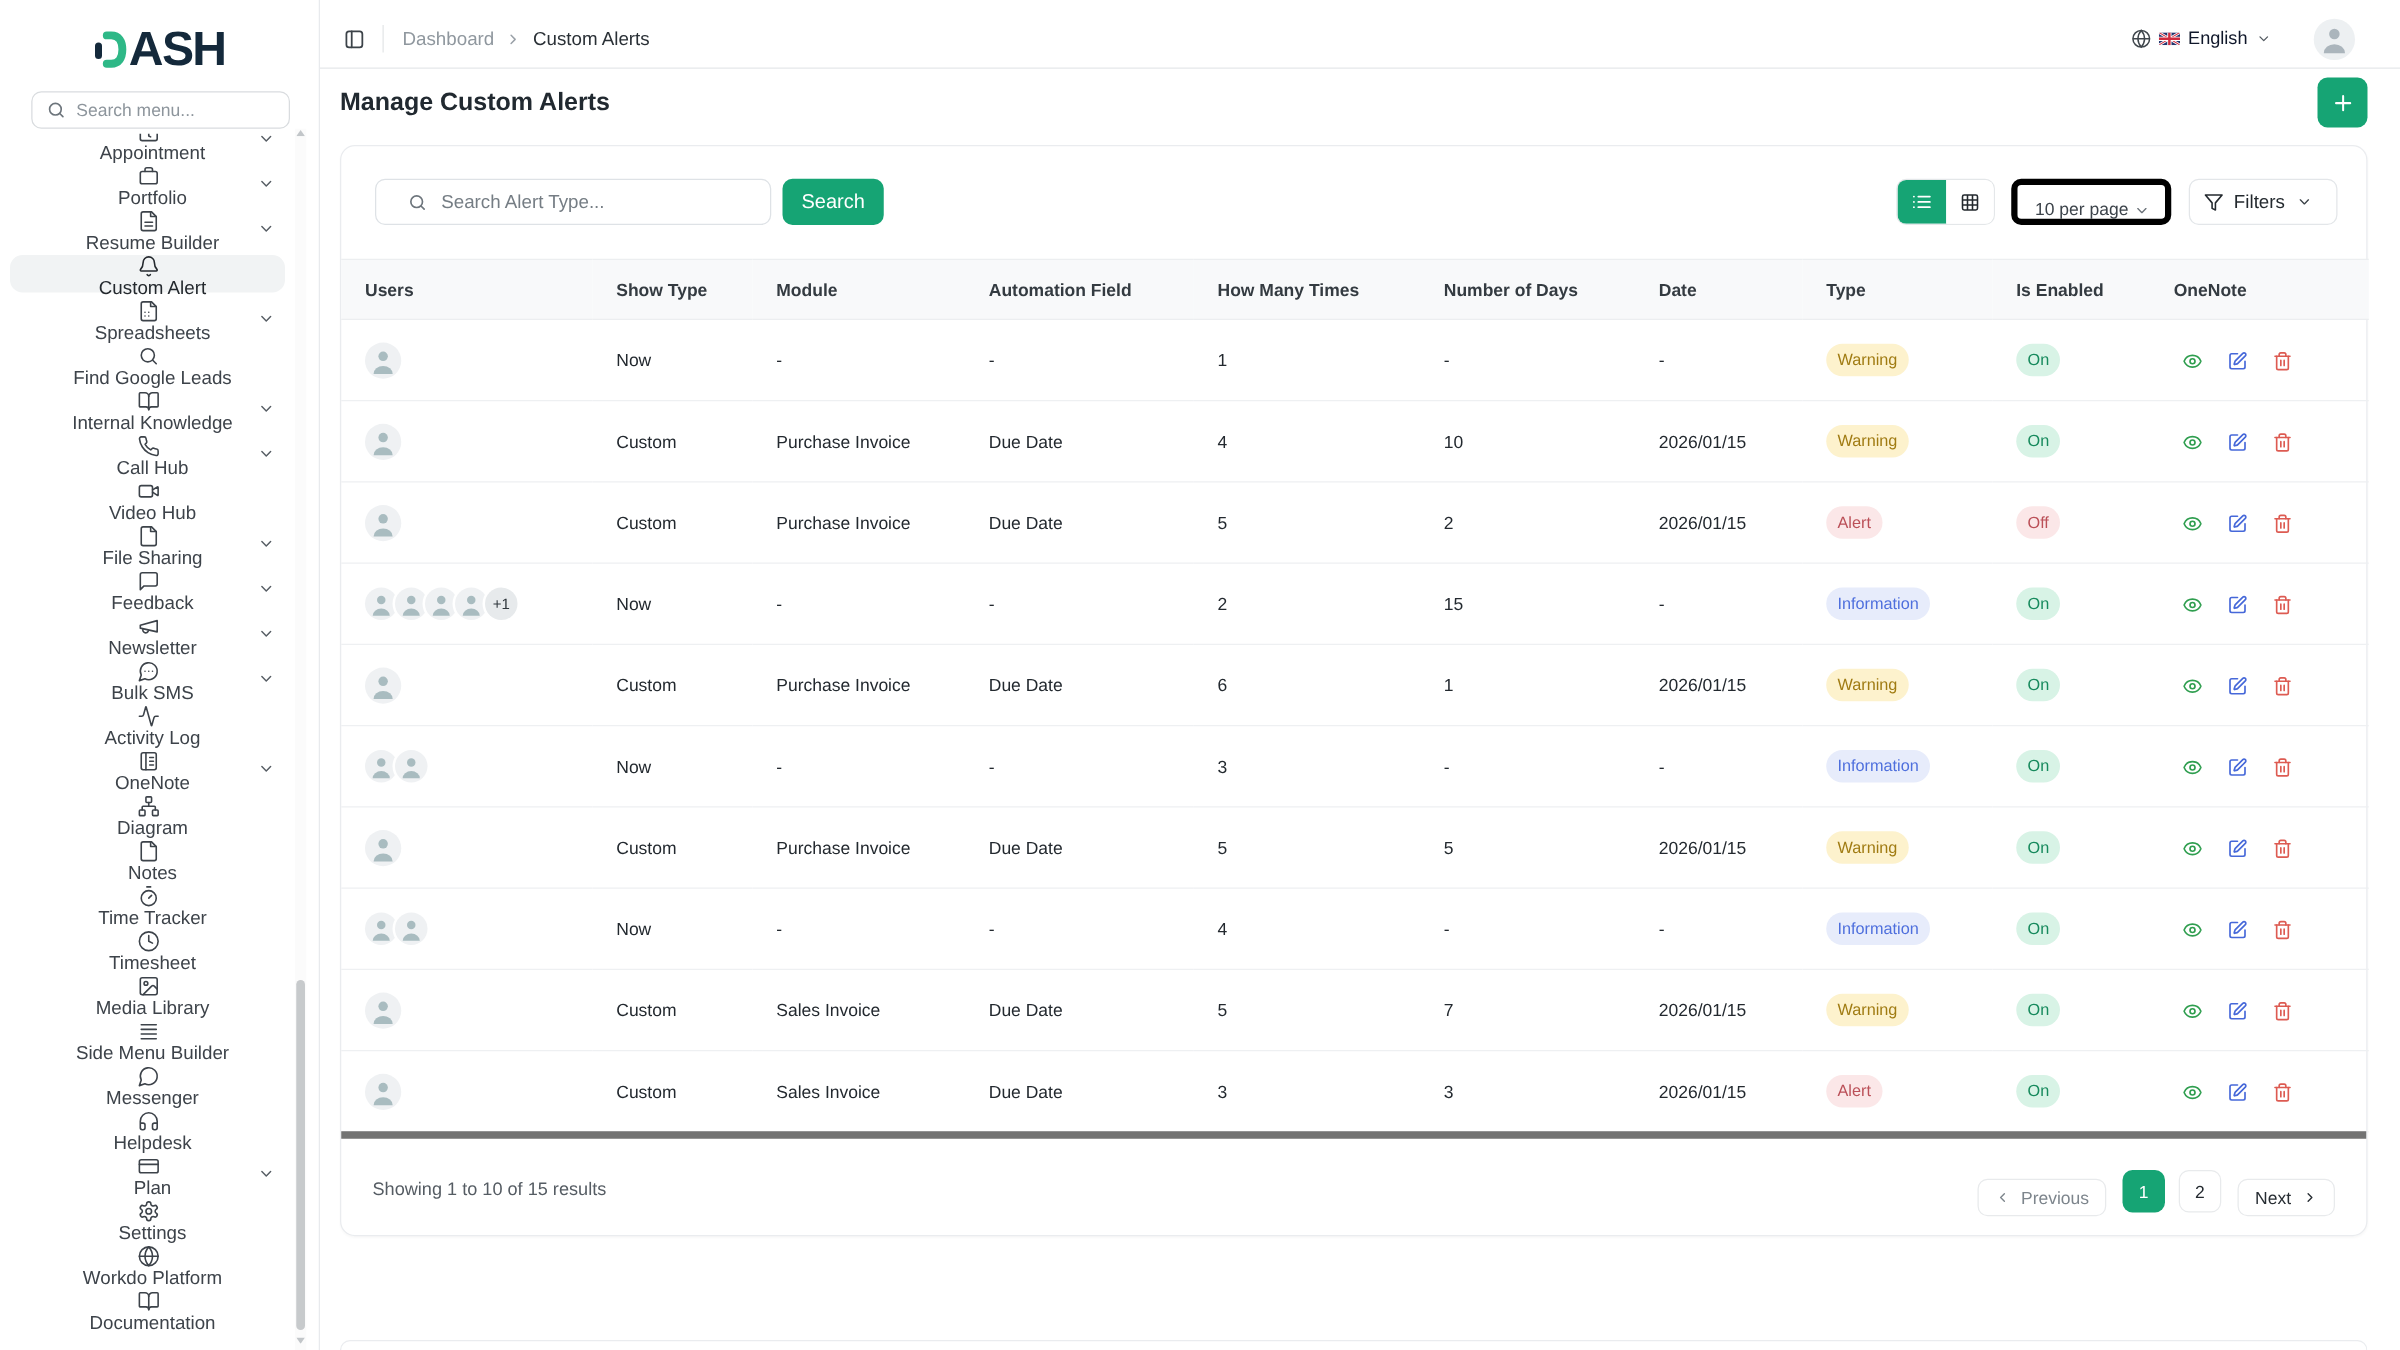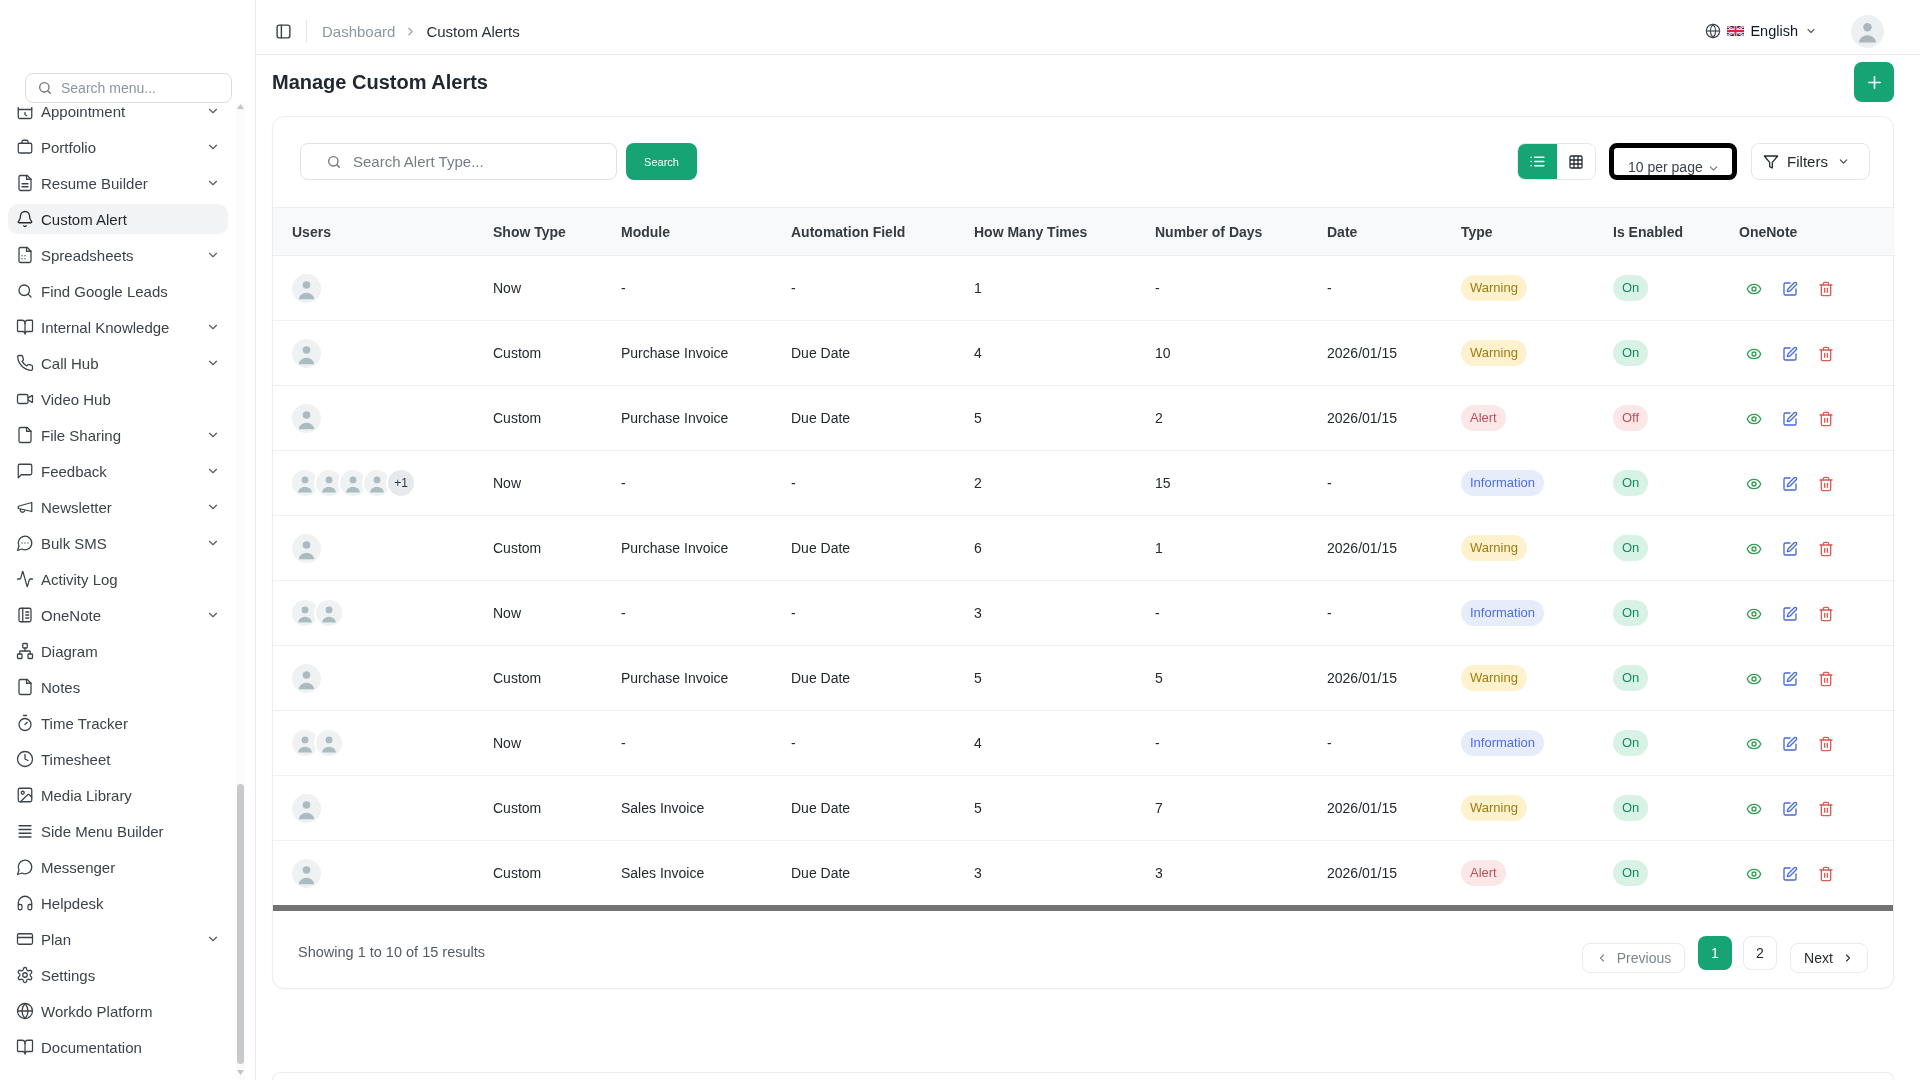--- a/index.html
+++ b/index.html
@@ -4,21 +4,21 @@
 <style>
 *{margin:0;padding:0;box-sizing:border-box;}
 html,body{width:1920px;height:1080px;overflow:hidden;background:#fff;font-family:"Liberation Sans",sans-serif;}
 
 #sidebar{position:absolute;left:0;top:0;width:256px;height:1080px;background:#fff;border-right:1px solid #e8eaed;}
 #logo{position:absolute;left:0;top:22px;width:256px;text-align:center;}
 #searchbox{position:absolute;left:25px;top:73px;width:207px;height:30px;border:1px solid #d9dcdf;border-radius:8px;display:flex;align-items:center;padding-left:11px;color:#8d959c;font-size:14px;}
 #searchbox svg{margin-right:8px;}
 #nav{position:absolute;left:0;top:107px;width:236px;height:973px;overflow:hidden;}
 .navlist{margin-top:-11px;}
-.ni{height:30px;margin:0 8px 6px 8px;display:flex;align-items:center;padding-left:8px;border-radius:10px;color:#3d434a;font-size:15px;position:relative;}
+.ni{height:30px;margin:0 8px 6px 8px;display:flex;align-items:center;padding-left:8px;border-radius:10px;color:#3d434a;font-size:15px;position:relative;flex-direction:column;}
 .ni svg.ic{flex:0 0 18px;margin-right:7px;}
 .ni.active{background:#f1f3f4;color:#24292e;}
 .ni .chev{position:absolute;right:8px;top:8px;}
 
 #sb-track{position:absolute;left:236px;top:103px;width:9px;height:977px;background:#fbfbfb;}
 #sb-thumb{position:absolute;left:237px;top:784px;width:7px;height:280px;background:#c7cacc;border-radius:4px;}
 
 #topbar{position:absolute;left:256px;top:0;width:1664px;height:55px;background:#fff;border-bottom:1px solid #e5e8ea;}
 #pcrumb{position:absolute;left:19px;top:8px;height:46px;display:flex;align-items:center;}
 .vdiv{width:1px;height:22px;background:#e3e6e8;margin:0 15px 0 14px;}
@@ -28,21 +28,21 @@
 #avatar{position:absolute;left:1595px;top:15px;width:33px;height:33px;border-radius:50%;background:#edf0f2;overflow:hidden;}
 
 #pagehead{position:absolute;left:272px;top:62px;width:1622px;height:40px;}
 #pagehead h1{font-size:20px;font-weight:700;color:#212930;line-height:40px;}
 #addbtn{position:absolute;right:0;top:0;width:40px;height:40px;background:#16a474;border-radius:8px;display:flex;align-items:center;justify-content:center;}
 
 #card{position:absolute;left:272px;top:116px;width:1622px;height:873px;background:#fff;border:1px solid #eaecef;border-radius:12px;box-shadow:0 1px 2px rgba(0,0,0,.03);}
 #toolbar{position:absolute;left:0;top:0;width:100%;height:90px;}
 #alert-search{position:absolute;left:27px;top:26px;width:317px;height:37px;border:1px solid #dee2e6;border-radius:8px;display:flex;align-items:center;padding-left:25px;color:#757d84;font-size:15px;}
 #alert-search svg{margin-right:11px;}
-#searchbtn{position:absolute;left:353px;top:26px;width:71px;height:37px;background:#16a474;color:#fff;font-size:11px;border-radius:8px;display:flex;align-items:center;justify-content:center;}
+#searchbtn{position:absolute;left:353px;top:26px;width:81px;height:37px;background:#16a474;color:#fff;font-size:16px;border-radius:8px;display:flex;align-items:center;justify-content:center;}
 #viewtoggle{position:absolute;left:1244px;top:26px;width:79px;height:37px;border-radius:8px;display:flex;overflow:hidden;border:1px solid #e4e7e9;}
 #viewtoggle .seg{width:50%;display:flex;align-items:center;justify-content:center;}
 #viewtoggle .seg.green{background:#16a474;}
 #viewtoggle .seg.white{background:#fff;}
 #perpage{position:absolute;left:1336px;top:26px;width:128px;height:37px;border:5px solid #000000;border-radius:8px;display:flex;align-items:flex-end;padding:0 12px 0 14px;font-size:14px;color:#3c434a;}
 #perpage .gap{flex:1;}
 #filters{position:absolute;left:1478px;top:26px;width:119px;height:37px;border:1px solid #e3e6e9;border-radius:8px;display:flex;align-items:center;justify-content:center;font-size:15px;color:#23292e;}
 #filters svg{margin-right:8px;}
 #filters .cv{margin-left:9px;}
 
@@ -66,20 +66,27 @@
 #cfoot{position:absolute;left:0;top:788px;width:100%;height:73px;border-top:6px solid #737373;}
 #cfoot .info{position:absolute;left:25px;top:33px;font-size:14.5px;color:#555c63;}
 #pager{position:absolute;right:25px;top:24px;height:35px;display:flex;align-items:center;}
 .pbtn{height:30px;border:1px solid #e8eaec;border-radius:8px;display:flex;align-items:center;justify-content:center;font-size:14px;color:#7d858c;background:#fff;margin-top:11px;}
 .pnum{width:34px;height:34px;border-radius:8px;display:flex;align-items:center;justify-content:center;font-size:14px;}
 #bottompeek{position:absolute;left:272px;top:1072px;width:1622px;height:8px;background:#fff;border:1px solid #eaecef;border-bottom:none;border-radius:12px 12px 0 0;}
 </style>
 </head>
 <body>
 <div id="sidebar">
+  <div id="logo">
+    <svg width="110" height="34" viewBox="0 0 110 34">
+      <rect x="3" y="12" width="5.6" height="13.2" rx="2.8" fill="#14293b"></rect>
+      <path d="M12.4 6.3 H16 C22 6.3 24.9 10.8 24.9 17.65 C24.9 24.5 22 29 16 29 H12.4" fill="none" stroke="#2eb887" stroke-width="6.3" stroke-linecap="round"></path>
+      <text x="30" y="30" font-family="Liberation Sans,sans-serif" font-size="38.5" font-weight="bold" fill="#14293b" letter-spacing="-1.3">ASH</text>
+    </svg>
+  </div>
   <div id="searchbox">
     <svg width="16" height="16" viewBox="0 0 24 24" fill="none" stroke="#6d757c" stroke-width="2" stroke-linecap="round">
         <circle cx="11" cy="11" r="7"></circle>
         <path d="m20 20-3.5-3.5"></path>
       </svg>
     Search menu...
   </div>
   <div id="nav">
       <div class="navlist">
         <div class="ni">

